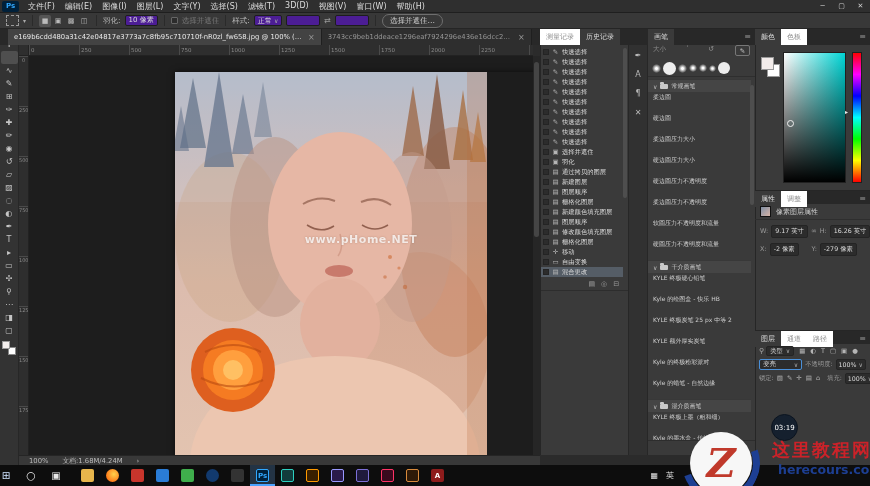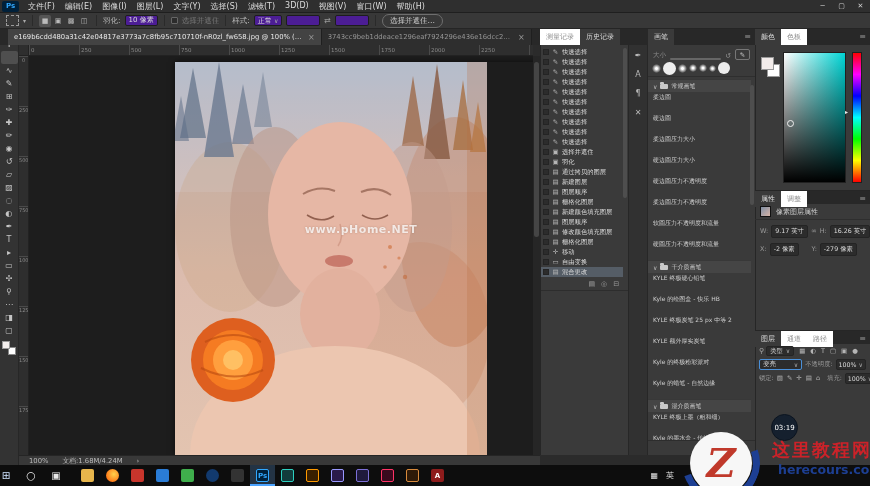--- a/index.html
+++ b/index.html
@@ -51,21 +51,21 @@
   .fgbg .bgsw{position:absolute;right:0;bottom:0;width:8px;height:8px;background:#fff;border:1px solid #888}
   .fgbg .fgsw{position:absolute;left:0;top:0;width:8px;height:8px;background:#f4efee;border:1px solid #999}
 
   
   .ruler-corner{position:absolute;left:19px;top:45px;width:10px;height:11px;background:#2e2e2e;border-right:1px solid #222;border-bottom:1px solid #222;z-index:16}
   .h-ruler{position:absolute;left:29px;top:45px;width:504px;height:11px;background:#2e2e2e;border-bottom:1px solid #222;display:flex;overflow:hidden;background-image:repeating-linear-gradient(to right,#4a4a4a 0 1px,transparent 1px 50px);z-index:16}
   .h-ruler span{width:50px;font-size:5.5px;color:#8a8a8a;padding-left:2px;line-height:11px;flex:none}
   .v-ruler{position:absolute;left:19px;top:56px;width:10px;height:399px;background:#2e2e2e;border-right:1px solid #222;display:flex;flex-direction:column;overflow:hidden;background-image:repeating-linear-gradient(to bottom,#4a4a4a 0 1px,transparent 1px 50px);z-index:16}
   .v-ruler span{height:50px;font-size:5px;color:#8a8a8a;text-align:center;flex:none;padding-top:1px}
   .canvas{position:absolute;left:29px;top:56px;width:504px;height:399px;background:#1d1d1d;overflow:hidden;z-index:10}
-  .photo{position:absolute;left:146px;top:6px;width:372px;height:393px;box-shadow:0 0 6px rgba(0,0,0,.6)}
+  .photo{position:absolute;left:146px;top:16px;width:372px;height:393px;box-shadow:0 0 6px rgba(0,0,0,.6)}
   .photo svg{display:block}
   .photo-wm{position:absolute;left:0;top:41%;width:100%;text-align:center;font-size:11px;font-weight:bold;color:rgba(255,255,255,.78);letter-spacing:.5px;text-shadow:0 0 2px rgba(120,80,60,.4)}
   .canvas-vscroll{position:absolute;left:533px;top:56px;width:7px;height:399px;background:#262626;z-index:15}
   .canvas-vscroll .thumb{position:absolute;left:1px;top:6px;width:5px;height:175px;background:#454545;border-radius:3px}
 
   
   .statusbar{position:absolute;left:19px;top:455px;width:521px;height:10px;background:#383838;border-top:1px solid #252525;display:flex;align-items:center;gap:14px;font-size:6.8px;color:#bbb;padding-left:10px;z-index:16}
 
   
   .history{position:absolute;left:540px;top:45px;width:88px;height:410px;background:#3a3a3a;border-left:1px solid #262626;z-index:16}
@@ -78,21 +78,21 @@
   .h-footer{position:absolute;left:0;top:233px;width:88px;height:13px;display:flex;justify-content:flex-end;align-items:center;gap:6px;padding-right:10px;border-bottom:1px solid #2d2d2d}
   .h-footer span{font-size:7px;color:#9a9a9a}
   .h-scroll{position:absolute;right:1px;top:3px;width:4px;height:150px;background:#4e4e4e;border-radius:2px}
 
   
   .dock{position:absolute;left:628px;top:45px;width:20px;height:410px;background:#313131;border-left:1px solid #272727;border-right:1px solid #272727;display:flex;flex-direction:column;align-items:center;gap:10px;padding-top:6px;z-index:16}
   .dock span{font-size:8px;color:#b8b8b8}
 
   
   .brushes{position:absolute;left:648px;top:45px;width:107px;height:410px;background:#3a3a3a;z-index:16}
-  .b-size-row{display:flex;align-items:flex-end;gap:4px;height:15px;padding:0 5px}
+  .b-size-row{display:flex;align-items:flex-start;gap:21px;height:15px;padding:0 5px}
   .b-size-label{font-size:6.5px;color:#8a8a8a}
   .b-slider{flex:1;height:2px;background:#666;border-radius:1px}
   .b-reset{font-size:7px;color:#999}
   .b-tool-btn{width:15px;height:11px;border:1px solid #777;border-radius:2px;font-size:6.5px;color:#ccc;display:flex;align-items:center;justify-content:center}
   .b-tips{display:flex;align-items:center;gap:2px;height:17px;padding:0 4px;border-bottom:1px solid #2e2e2e}
   .tip{flex:none;border-radius:50%;background:#ededed}
   .tip.soft{background:radial-gradient(circle,#fff 15%,rgba(255,255,255,0) 72%)}
   .s7{width:7px;height:7px}.s8{width:8px;height:8px}.s9{width:9px;height:9px}.s12{width:12px;height:12px}.s13{width:13px;height:13px}
   .b-list{position:absolute;left:0;top:34px;width:103px;height:361px;overflow:hidden}
   .b-row{padding:1px 5px}

